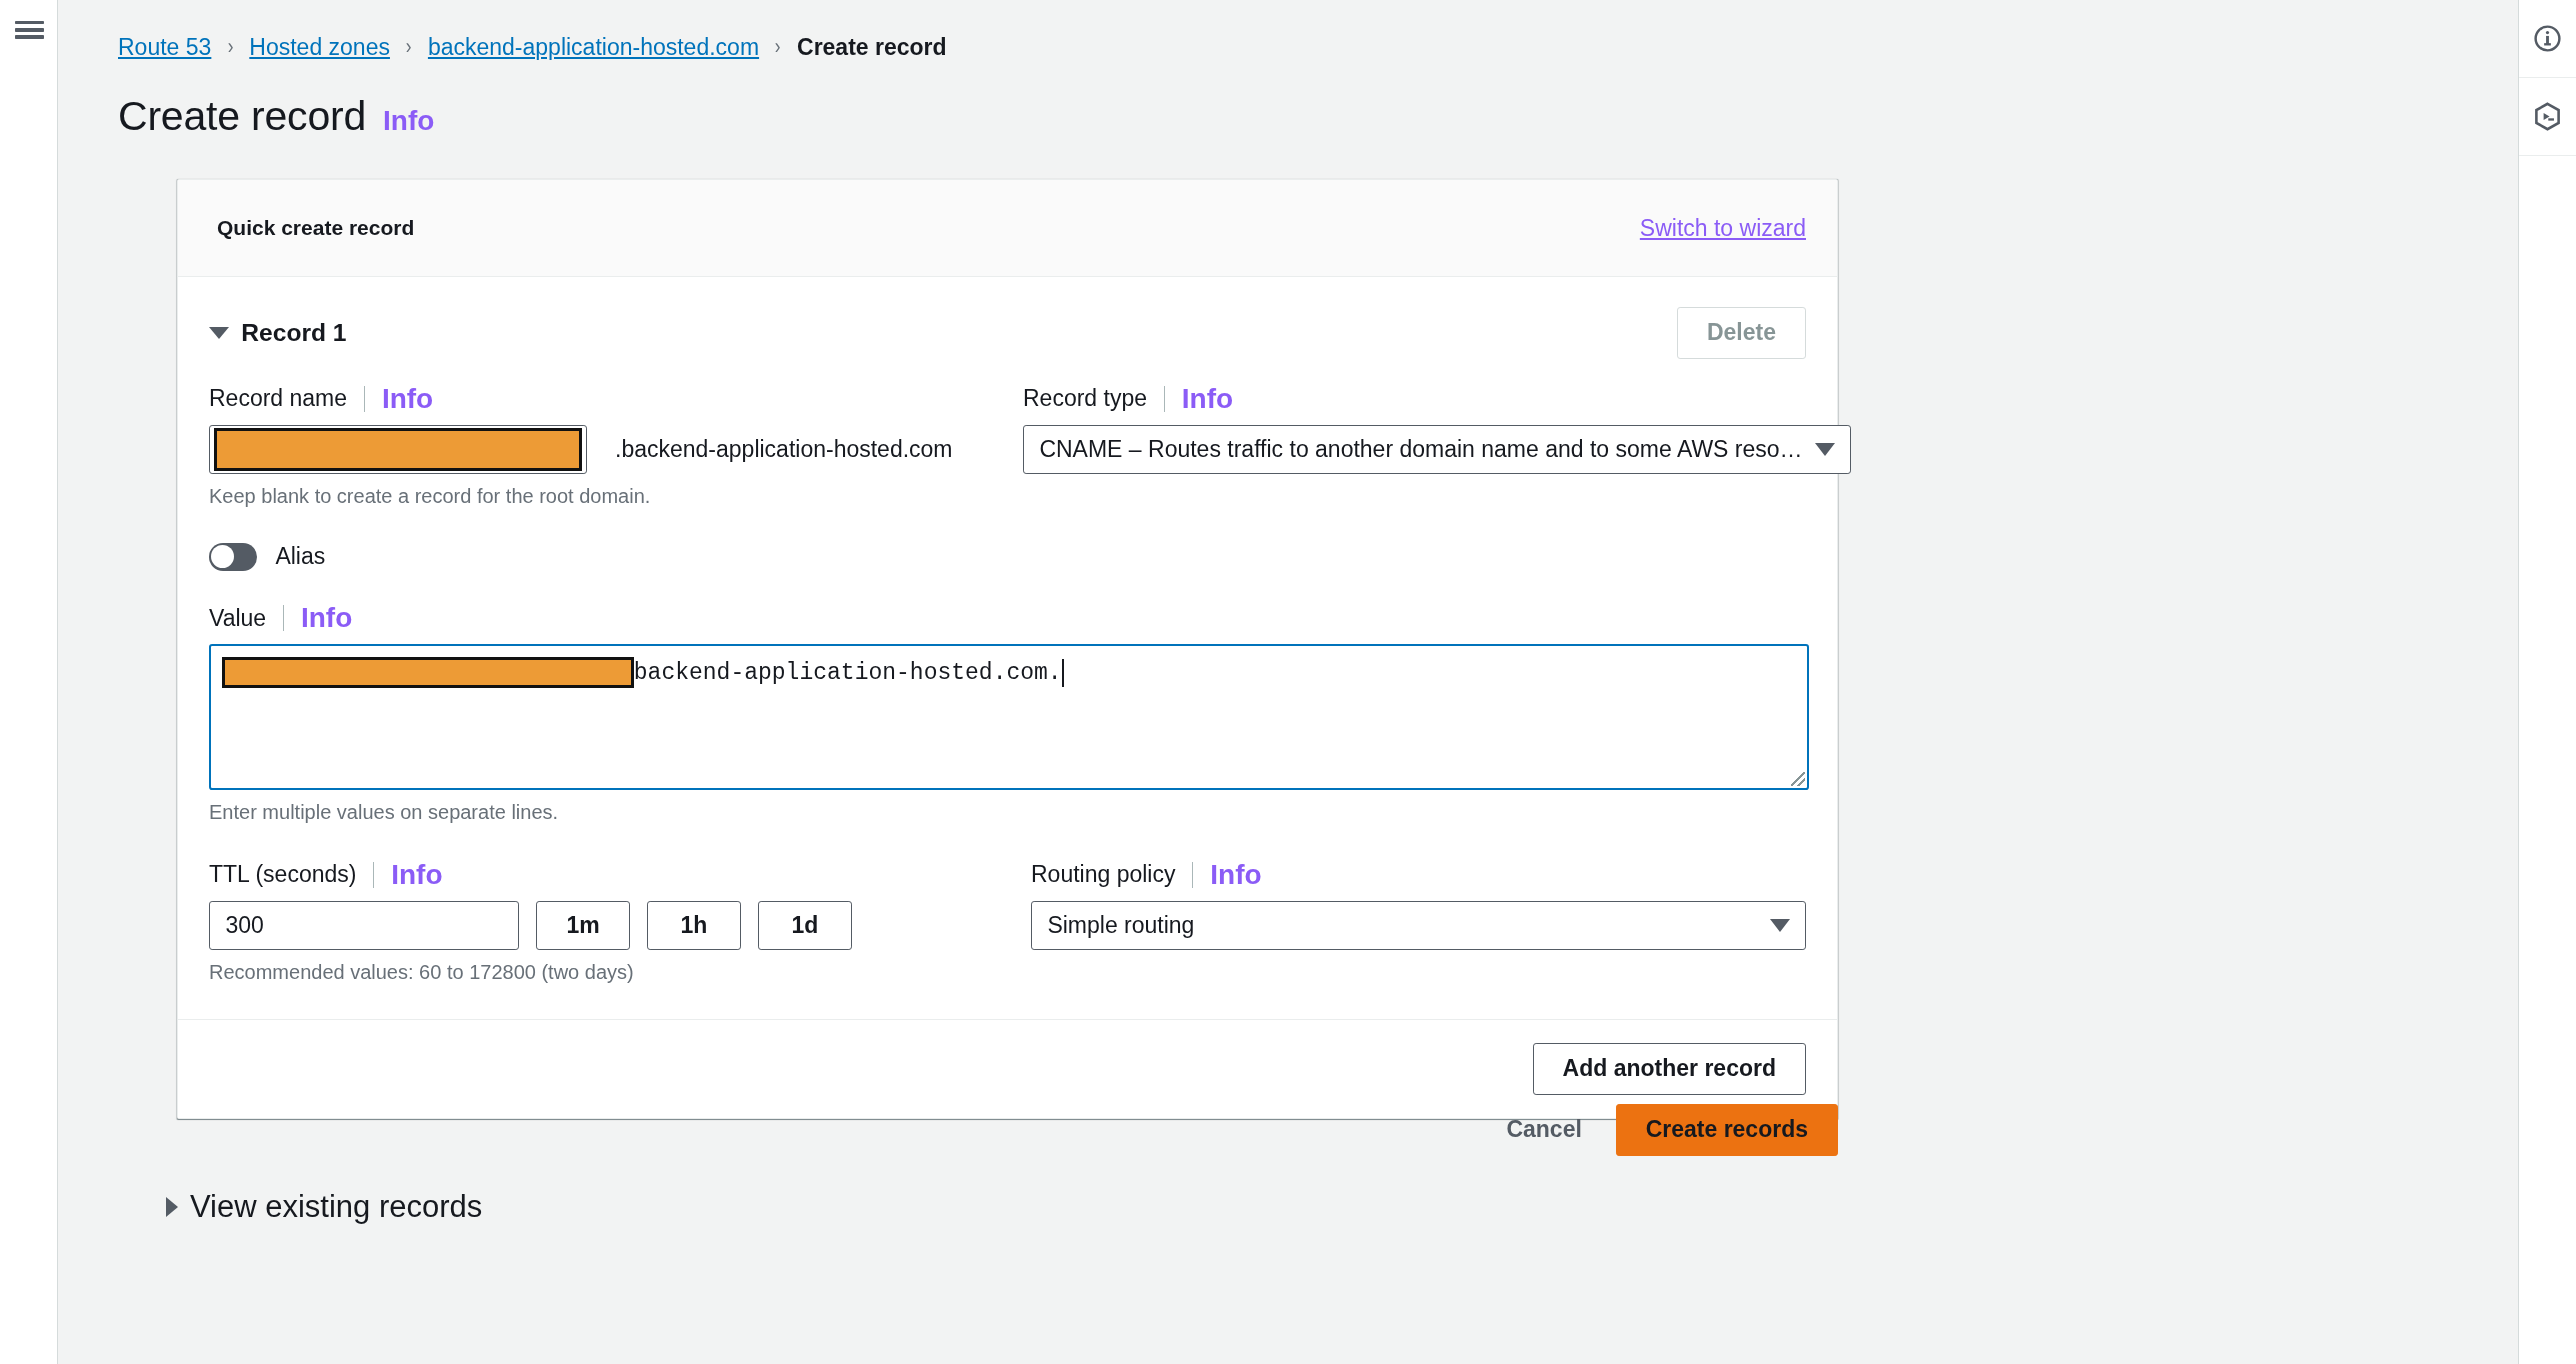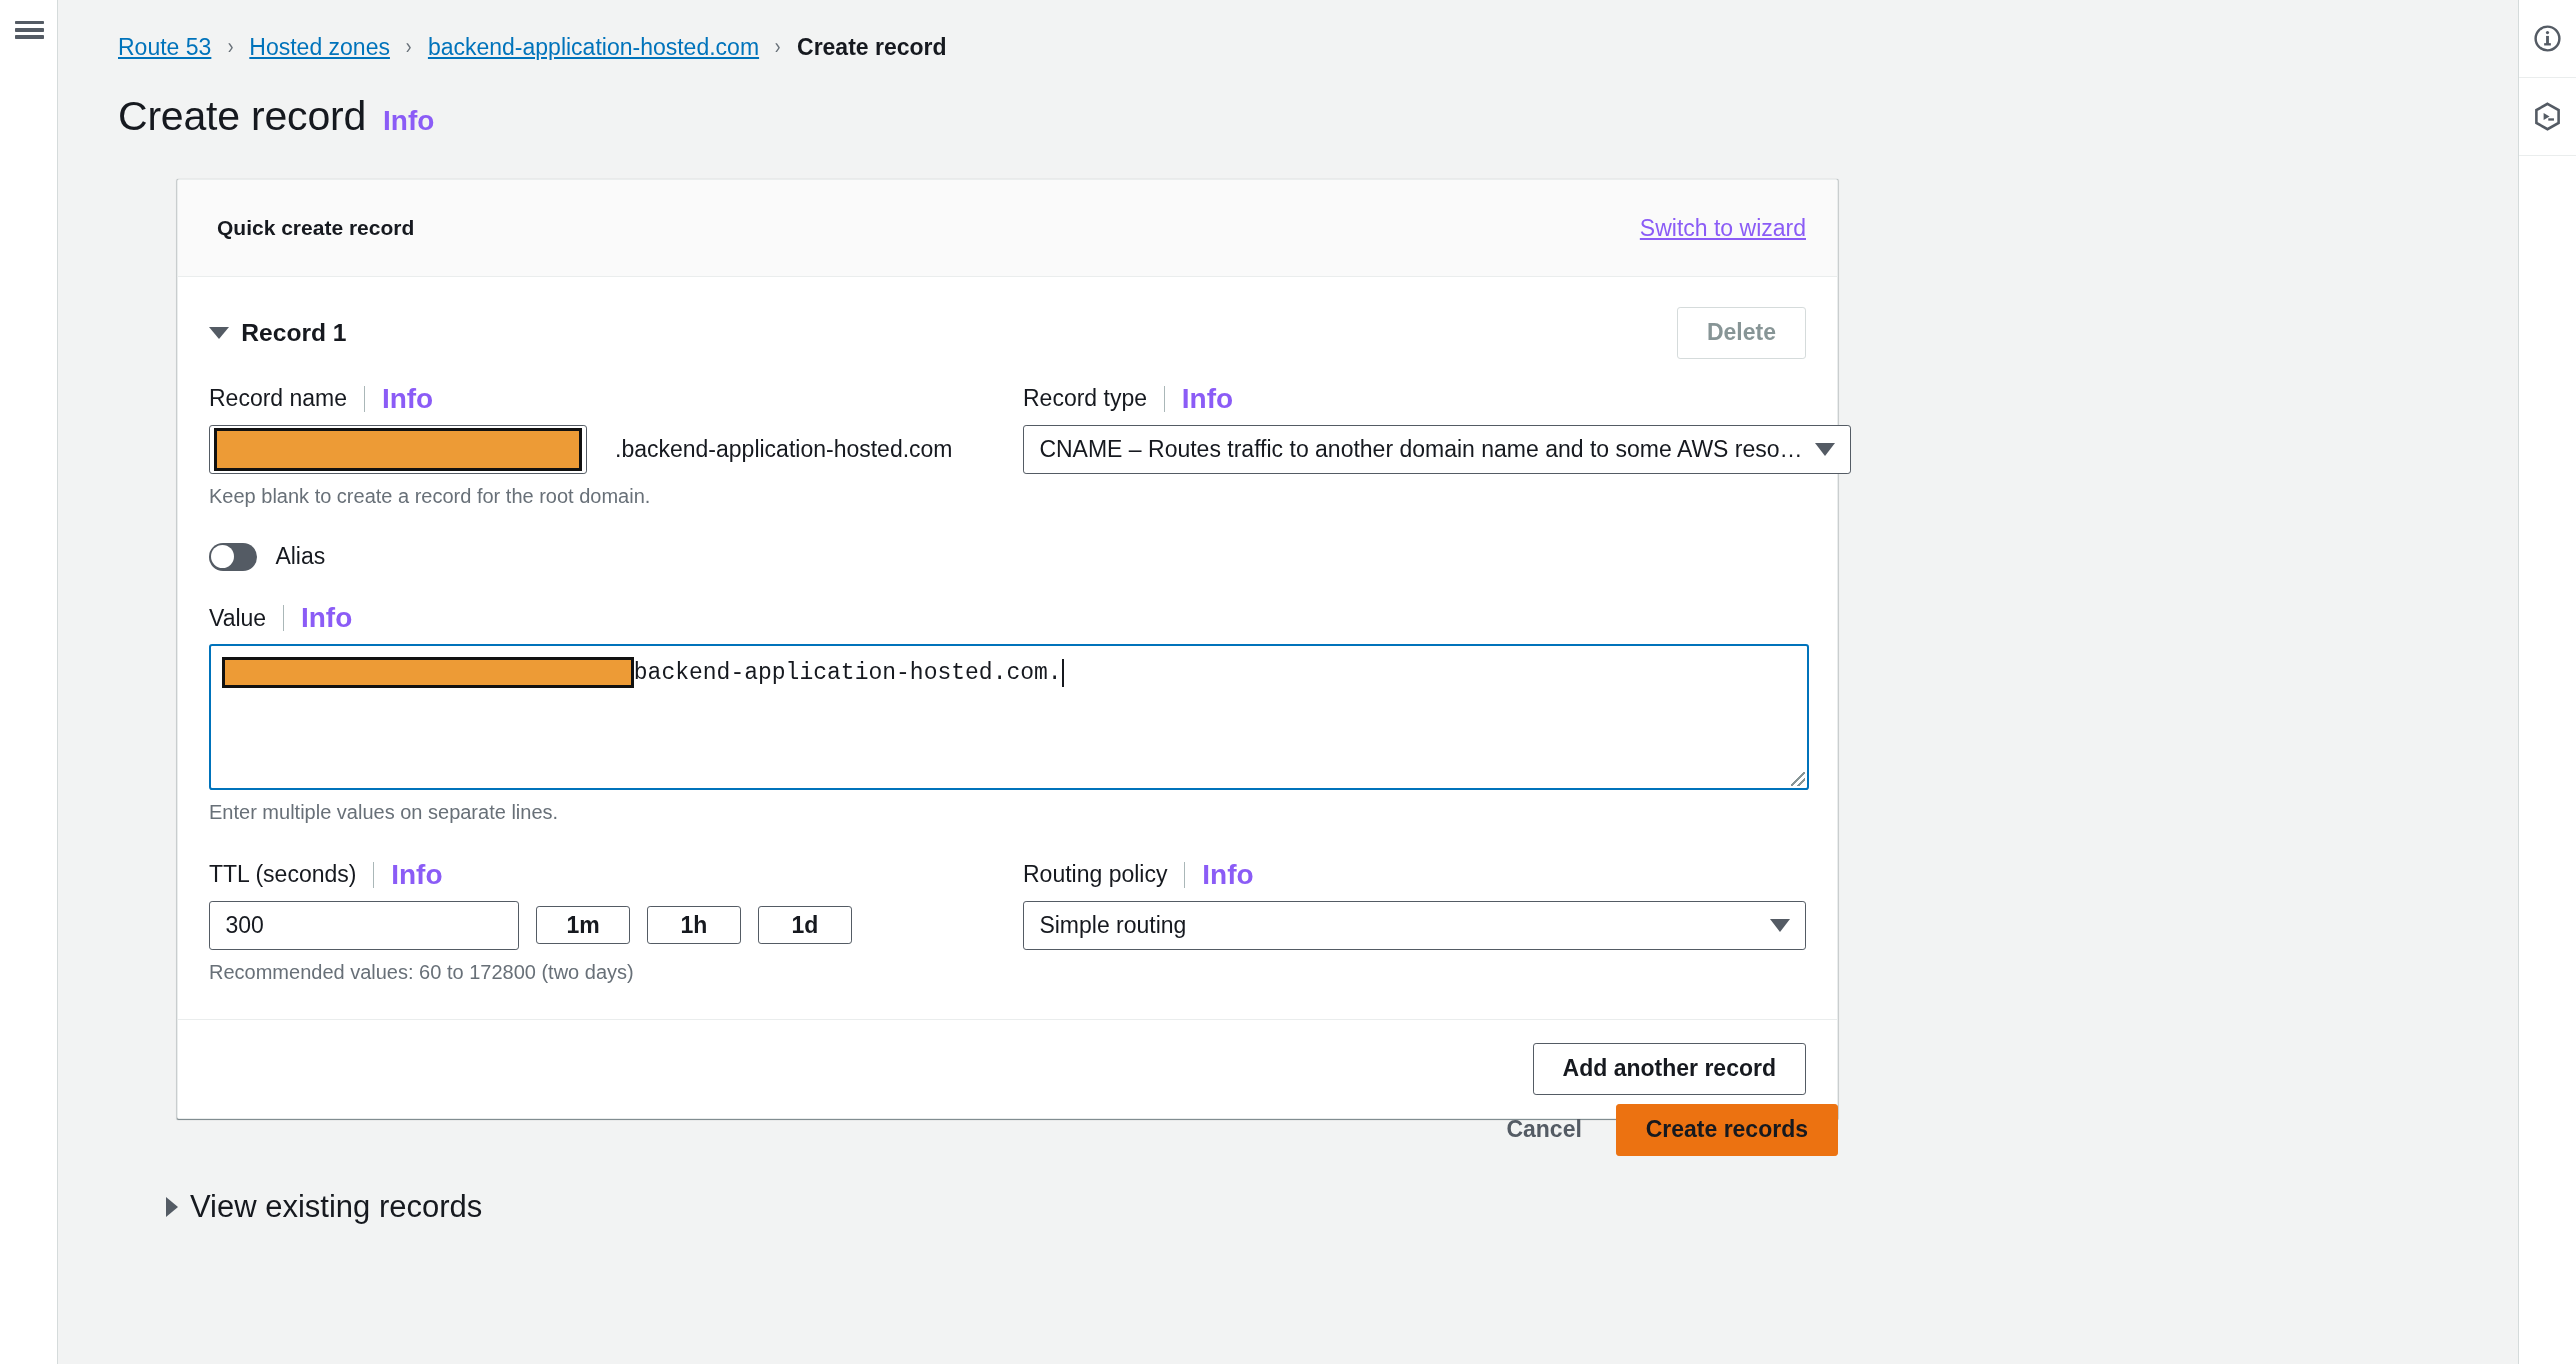--- a/index.html
+++ b/index.html
@@ -342,21 +342,21 @@
     right: 2.3px; bottom: 2.3px;
     width: 14px; height: 14px;
     background:
       linear-gradient(135deg, transparent 0 45%, #879596 45% 55%, transparent 55% 100%),
       linear-gradient(135deg, transparent 0 70%, #879596 70% 80%, transparent 80% 100%);
   }
 
   
   .ttl-row {
     display: flex;
-    gap: 0;
+    gap: 8px;
     margin-top: 35px;
   }
   .ttl-inputs {
     display: flex;
     align-items: center;
     gap: 17px;
   }
   .ttl-input {
     width: 310px;
     flex: 0 0 310px;
@@ -365,21 +365,21 @@
     border-radius: 3.1px;
     font-size: 23px;
     color: #16191f;
     display: flex;
     align-items: center;
     padding: 0 15.4px;
     background: #fff;
   }
   .ttl-preset {
     width: 94px;
-    height: 38px;
+    height: 49px;
     border: 1.5px solid #545b64;
     border-radius: 3.1px;
     background: #ffffff;
     color: #16191f;
     font-size: 23px;
     font-weight: 700;
     cursor: pointer;
     font-family: "Liberation Sans", sans-serif;
   }
 

